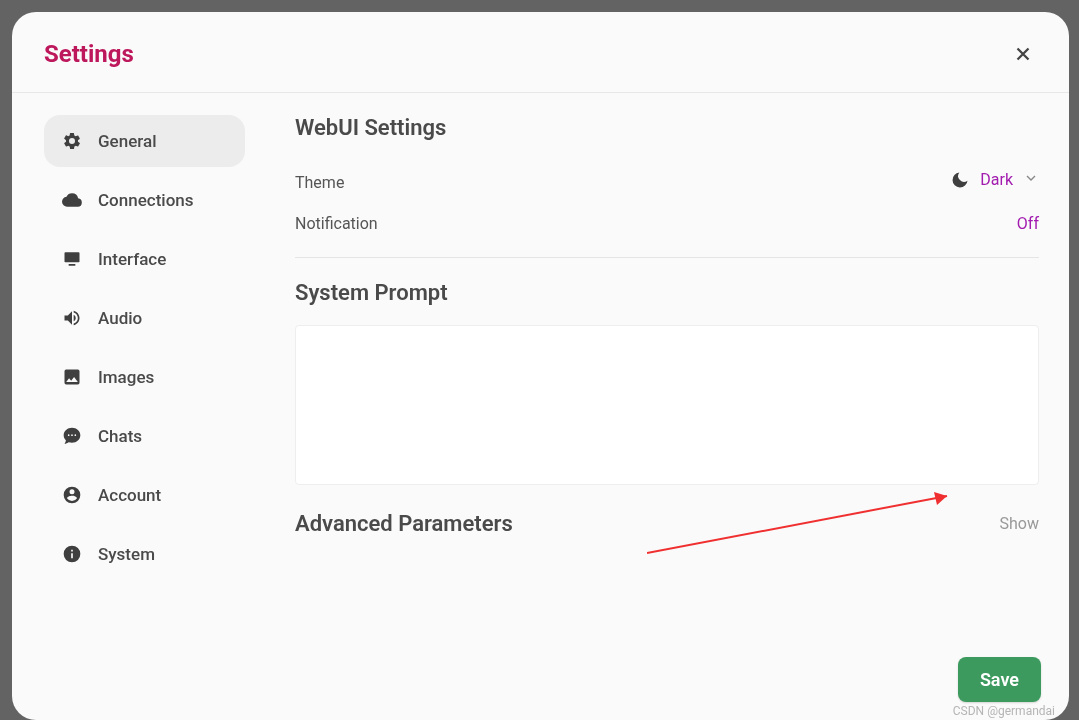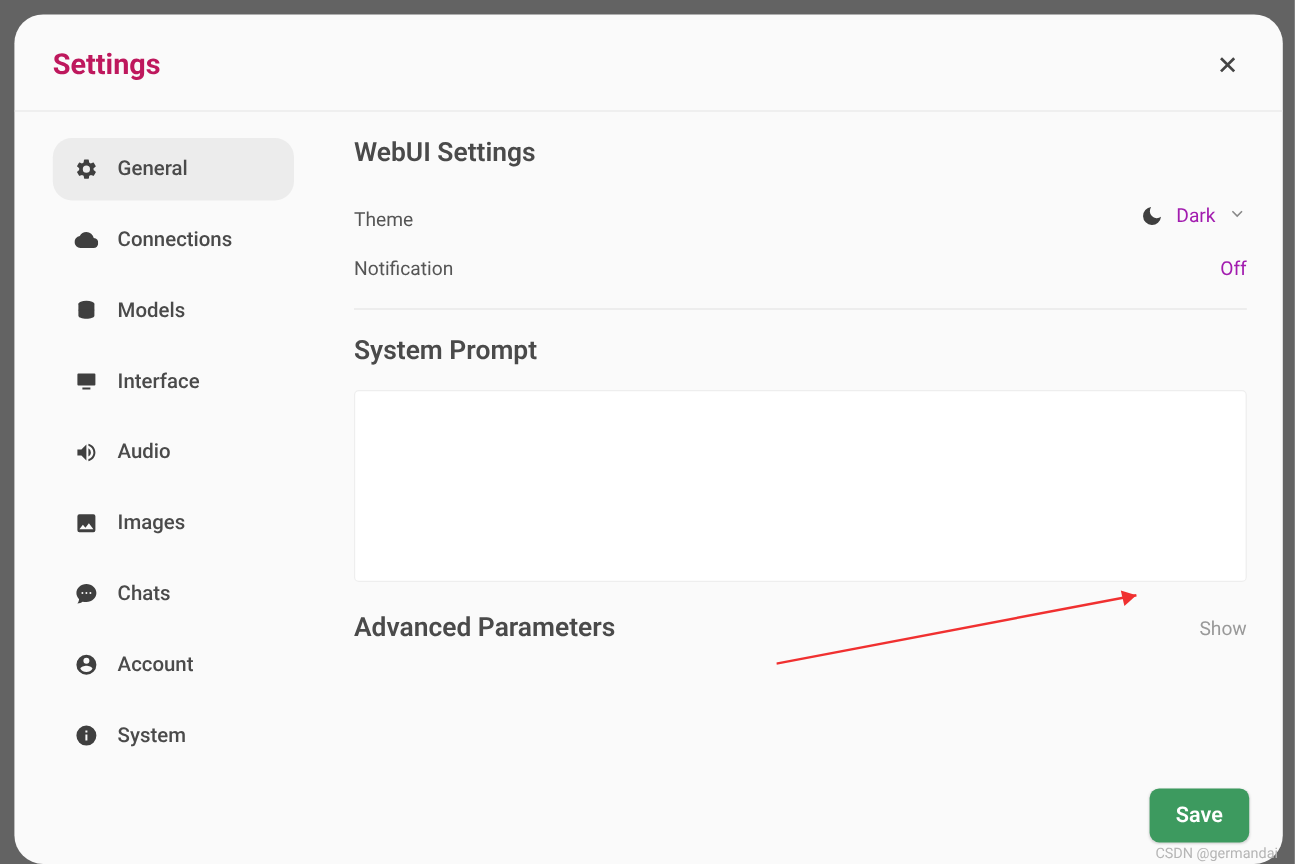--- a/index.html
+++ b/index.html
@@ -171,21 +171,21 @@
       font-size: 18px;
       font-weight: 600;
       padding: 12px 22px;
       border: none;
       border-radius: 8px;
       cursor: pointer;
       box-shadow: 0 1px 2px rgba(0,0,0,0.15);
     }
     .watermark {
       position: absolute;
-      right: 14px;
+      right: 24px;
       bottom: 2px;
       font-size: 12px;
       color: #b5b5b5;
     }
     .arrow-annotation {
       position: absolute;
       pointer-events: none;
     }
   </style>
 </head>
@@ -211,30 +211,20 @@
         </span>
         <span>General</span>
       </div>
       <div class="sidebar-item">
         <span class="icon">
           <svg viewBox="0 0 24 24">
               <path d="M19.35 10.04A7.49 7.49 0 0 0 12 4a7.5 7.5 0 0 0-6.65 4.04A6 6 0 0 0 6 20h13a5 5 0 0 0 .35-9.96z"></path>
             </svg>
         </span>
         <span>Connections</span>
-      </div>
-      <div class="sidebar-item">
-        <span class="icon">
-          <svg viewBox="0 0 24 24">
-              <ellipse cx="12" cy="5" rx="8" ry="3"></ellipse>
-              <path d="M4 5v6c0 1.66 3.58 3 8 3s8-1.34 8-3V5"></path>
-              <path d="M4 11v6c0 1.66 3.58 3 8 3s8-1.34 8-3v-6"></path>
-            </svg>
-        </span>
-        <span>Models</span>
       </div>
       <div class="sidebar-item">
         <span class="icon">
           <svg viewBox="0 0 24 24">
               <path d="M4 4h16a1 1 0 0 1 1 1v10a1 1 0 0 1-1 1H4a1 1 0 0 1-1-1V5a1 1 0 0 1 1-1zm4 14h8v2H8v-2z"></path>
             </svg>
         </span>
         <span>Interface</span>
       </div>
       <div class="sidebar-item">

